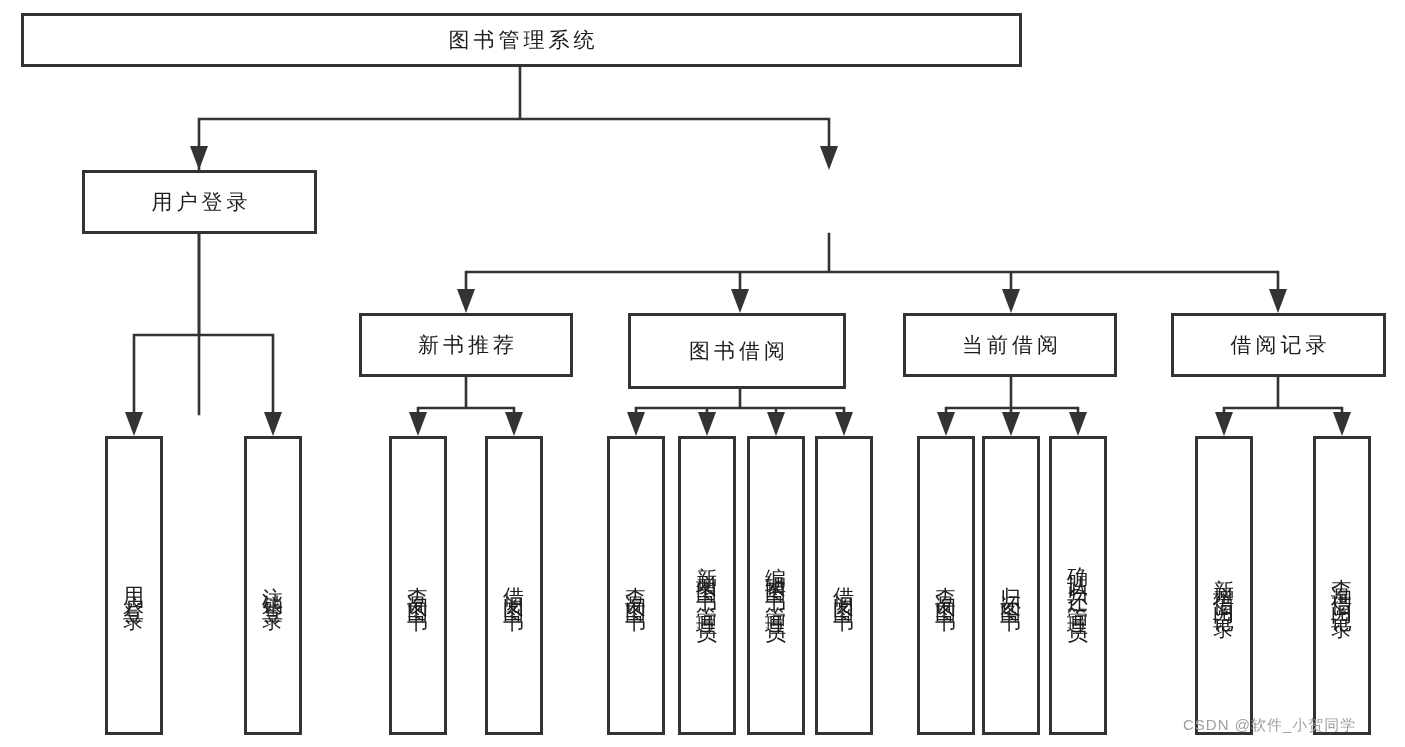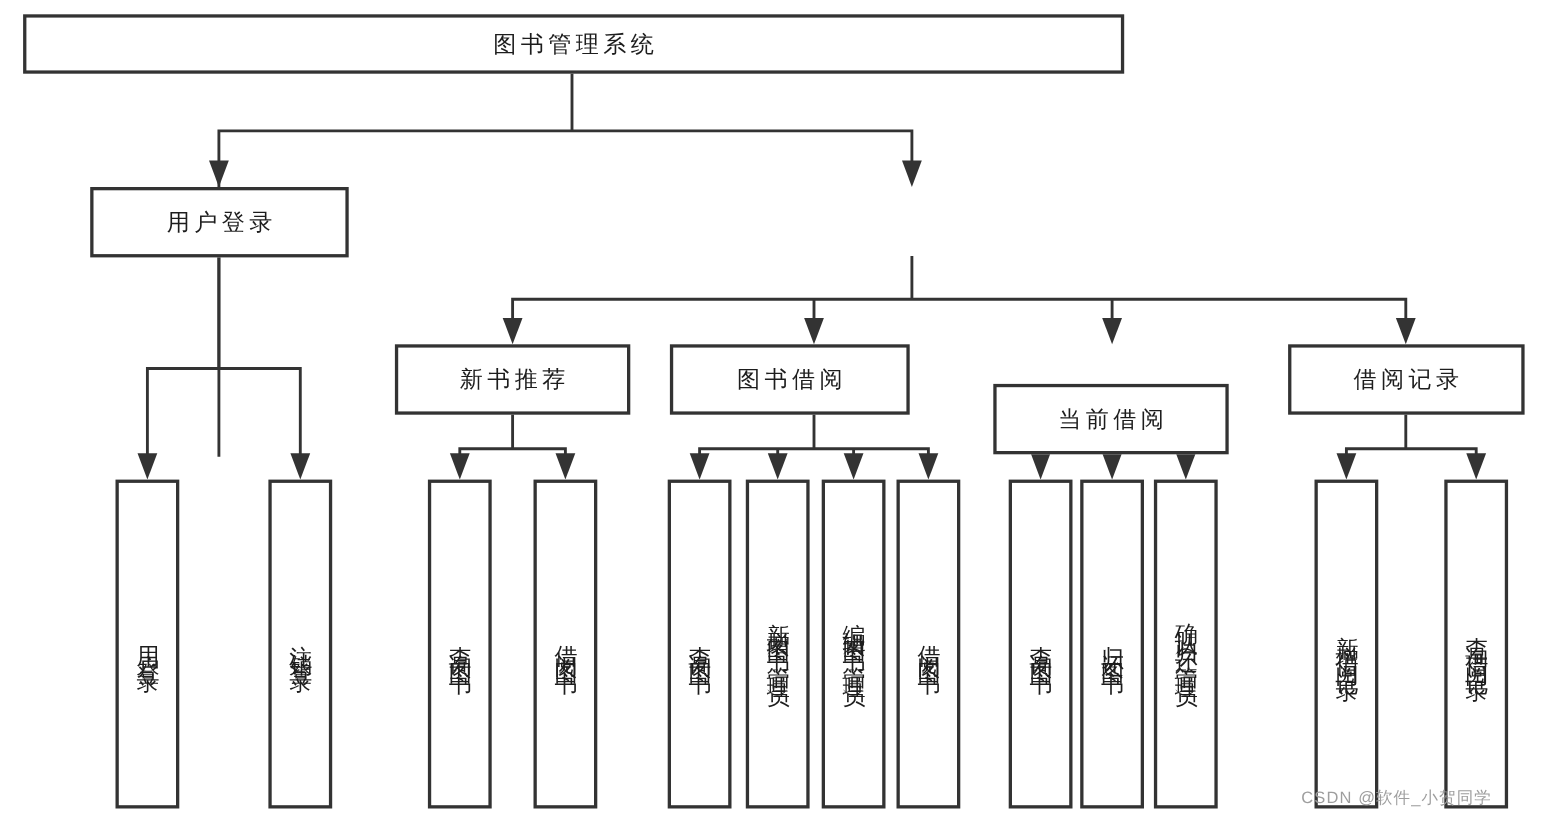--- a/index.html
+++ b/index.html
@@ -40,22 +40,22 @@
     text-indent:0;
     line-height:1;
   }
   
   .n-root{left:21px;top:13px;width:1001px;height:54px;}
   
   .n-userlogin{left:82px;top:170px;width:235px;height:64px;}
   .n-bookmgmt{left:713px;top:170px;width:233px;height:64px;}
   
   .n-newrec{left:359px;top:313px;width:214px;height:64px;}
-  .n-borrow{left:609px;top:313px;width:218px;height:64px;}
-  .n-current{left:903px;top:313px;width:214px;height:64px;margin-top:36px;}
+  .n-borrow{left:628px;top:313px;width:218px;height:76px;}
+  .n-current{left:903px;top:313px;width:214px;height:64px;}
   .n-record{left:1171px;top:313px;width:215px;height:64px;}
   
   .leaf{top:436px;width:58px;height:299px;font-size:21px;}
   .lf-1{left:105px;}  .lf-2{left:244px;}
   .lf-3{left:389px;}  .lf-4{left:485px;}
   .lf-5{left:607px;}  .lf-6{left:678px;}
   .lf-7{left:747px;}  .lf-8{left:815px;}
   .lf-9{left:917px;}  .lf-10{left:982px;}
   .lf-11{left:1049px;}
   .lf-12{left:1195px;} .lf-13{left:1313px;}

